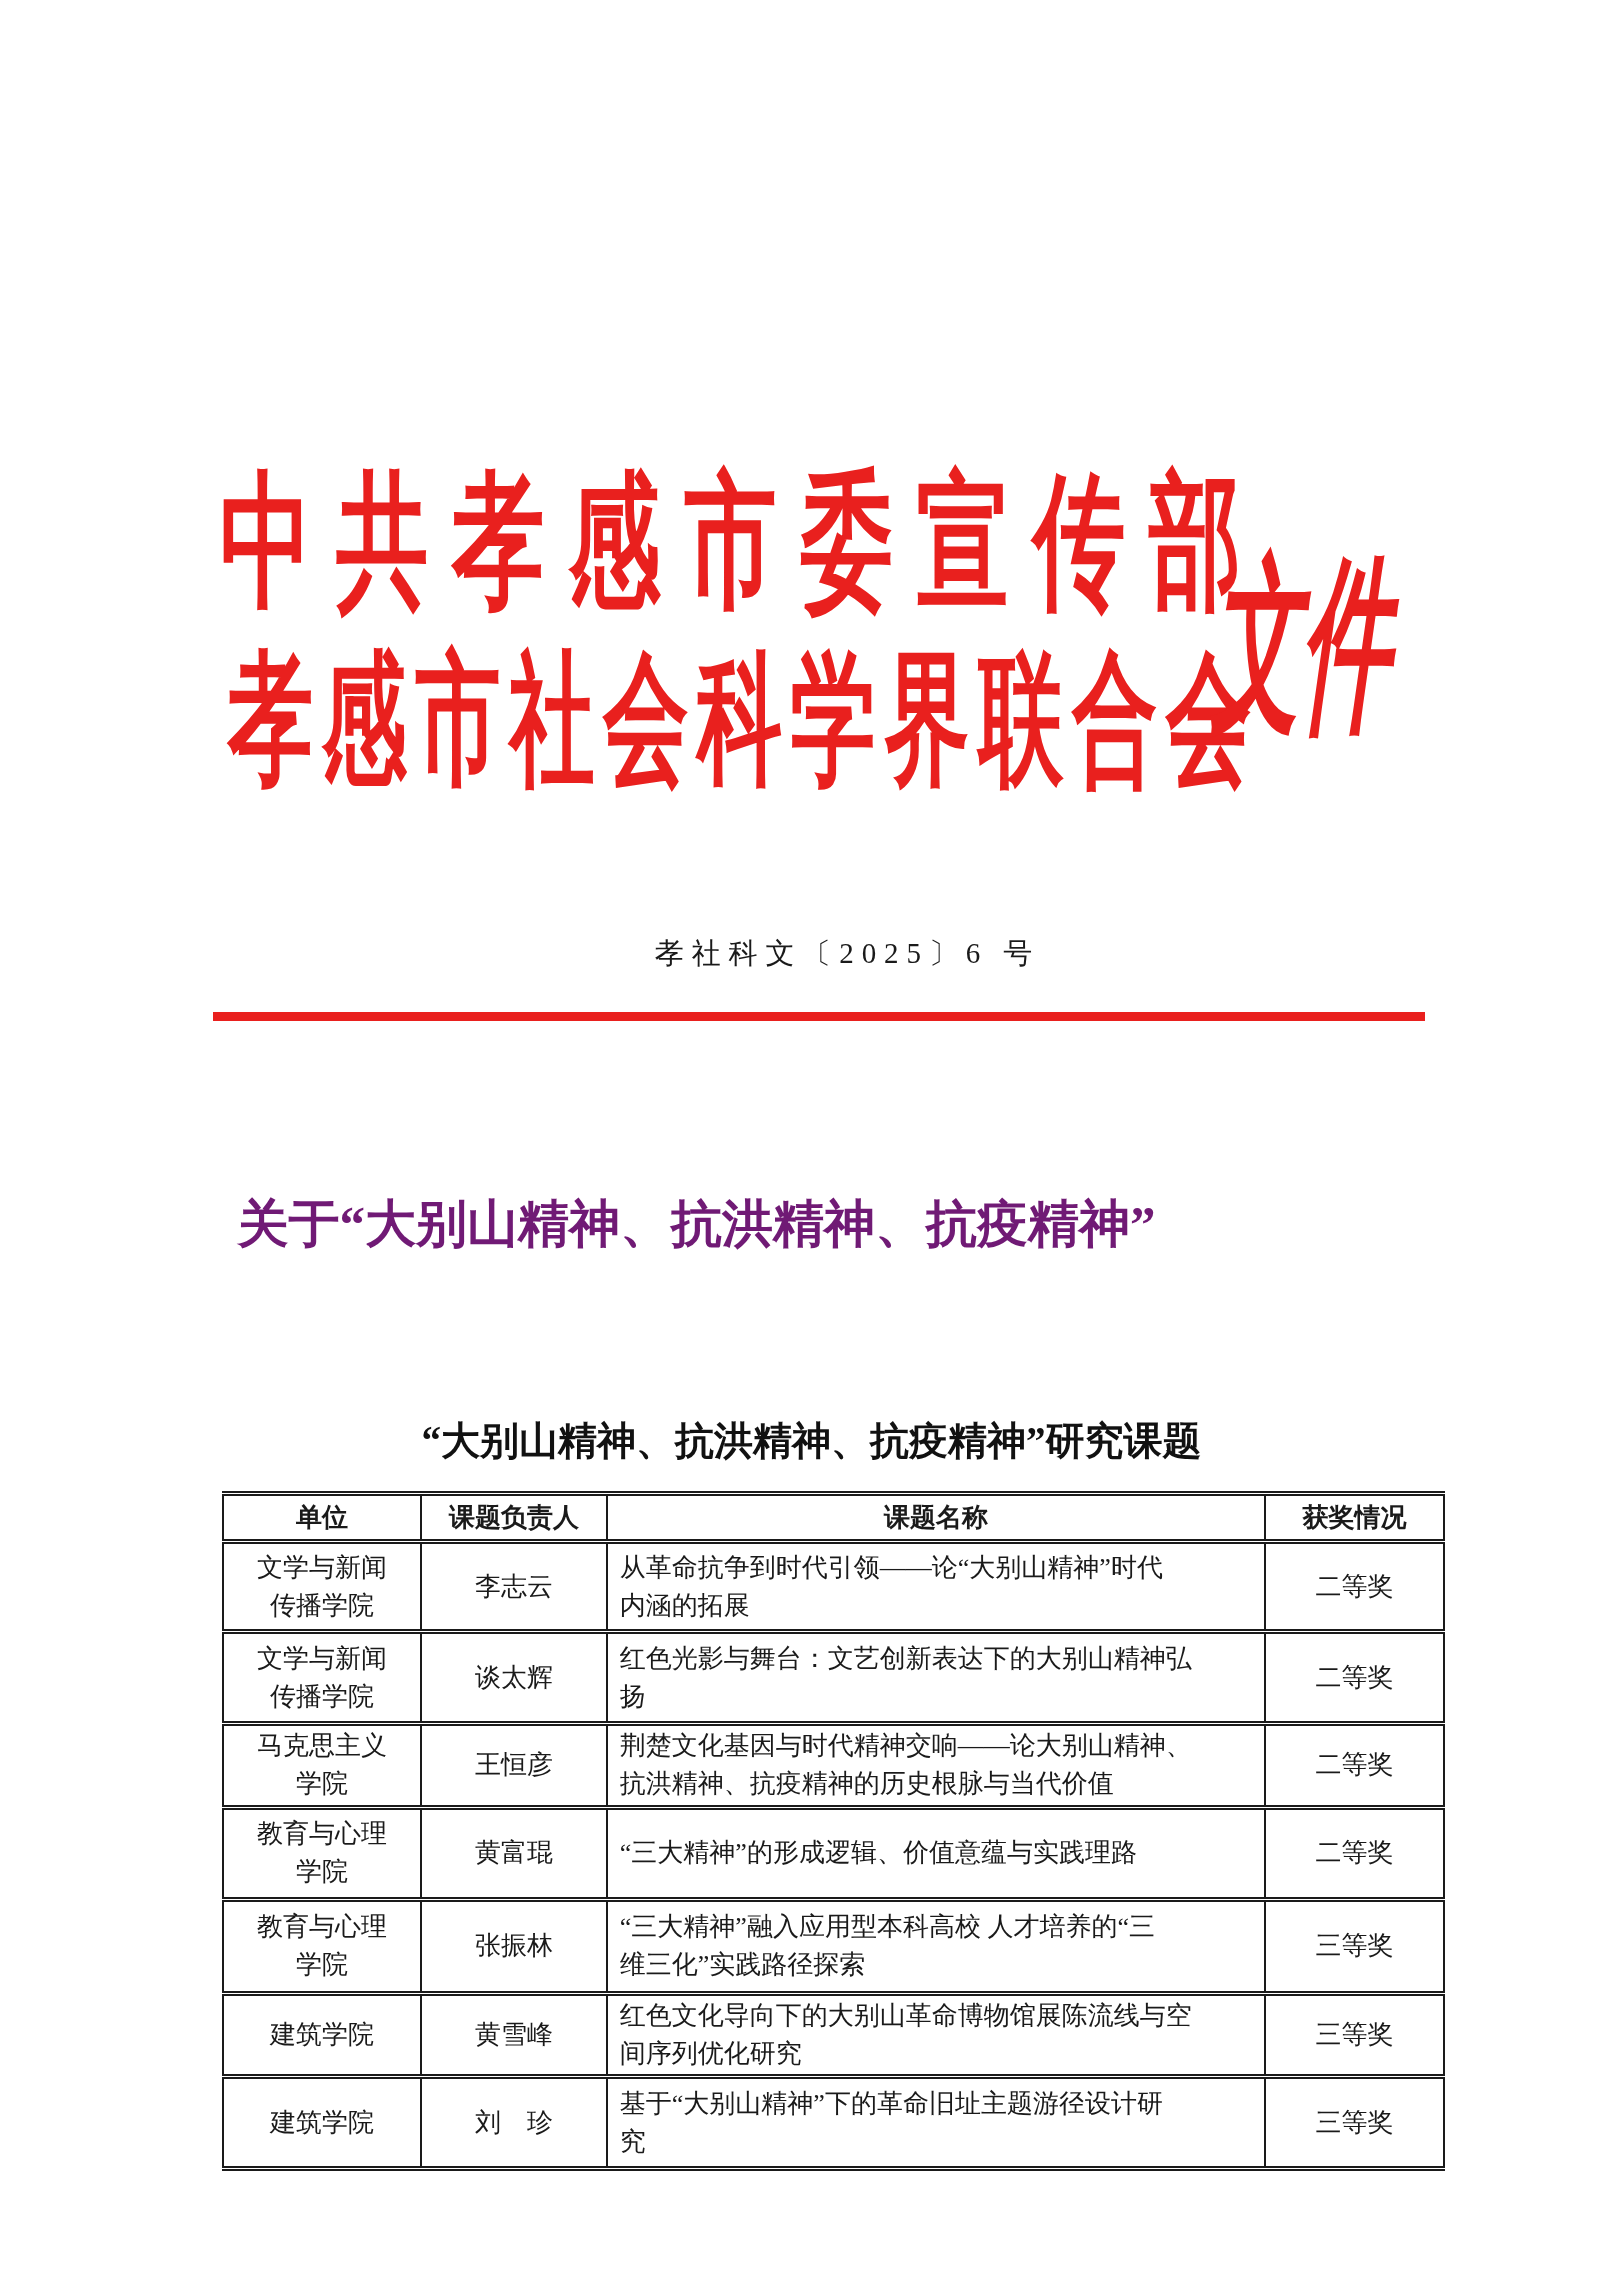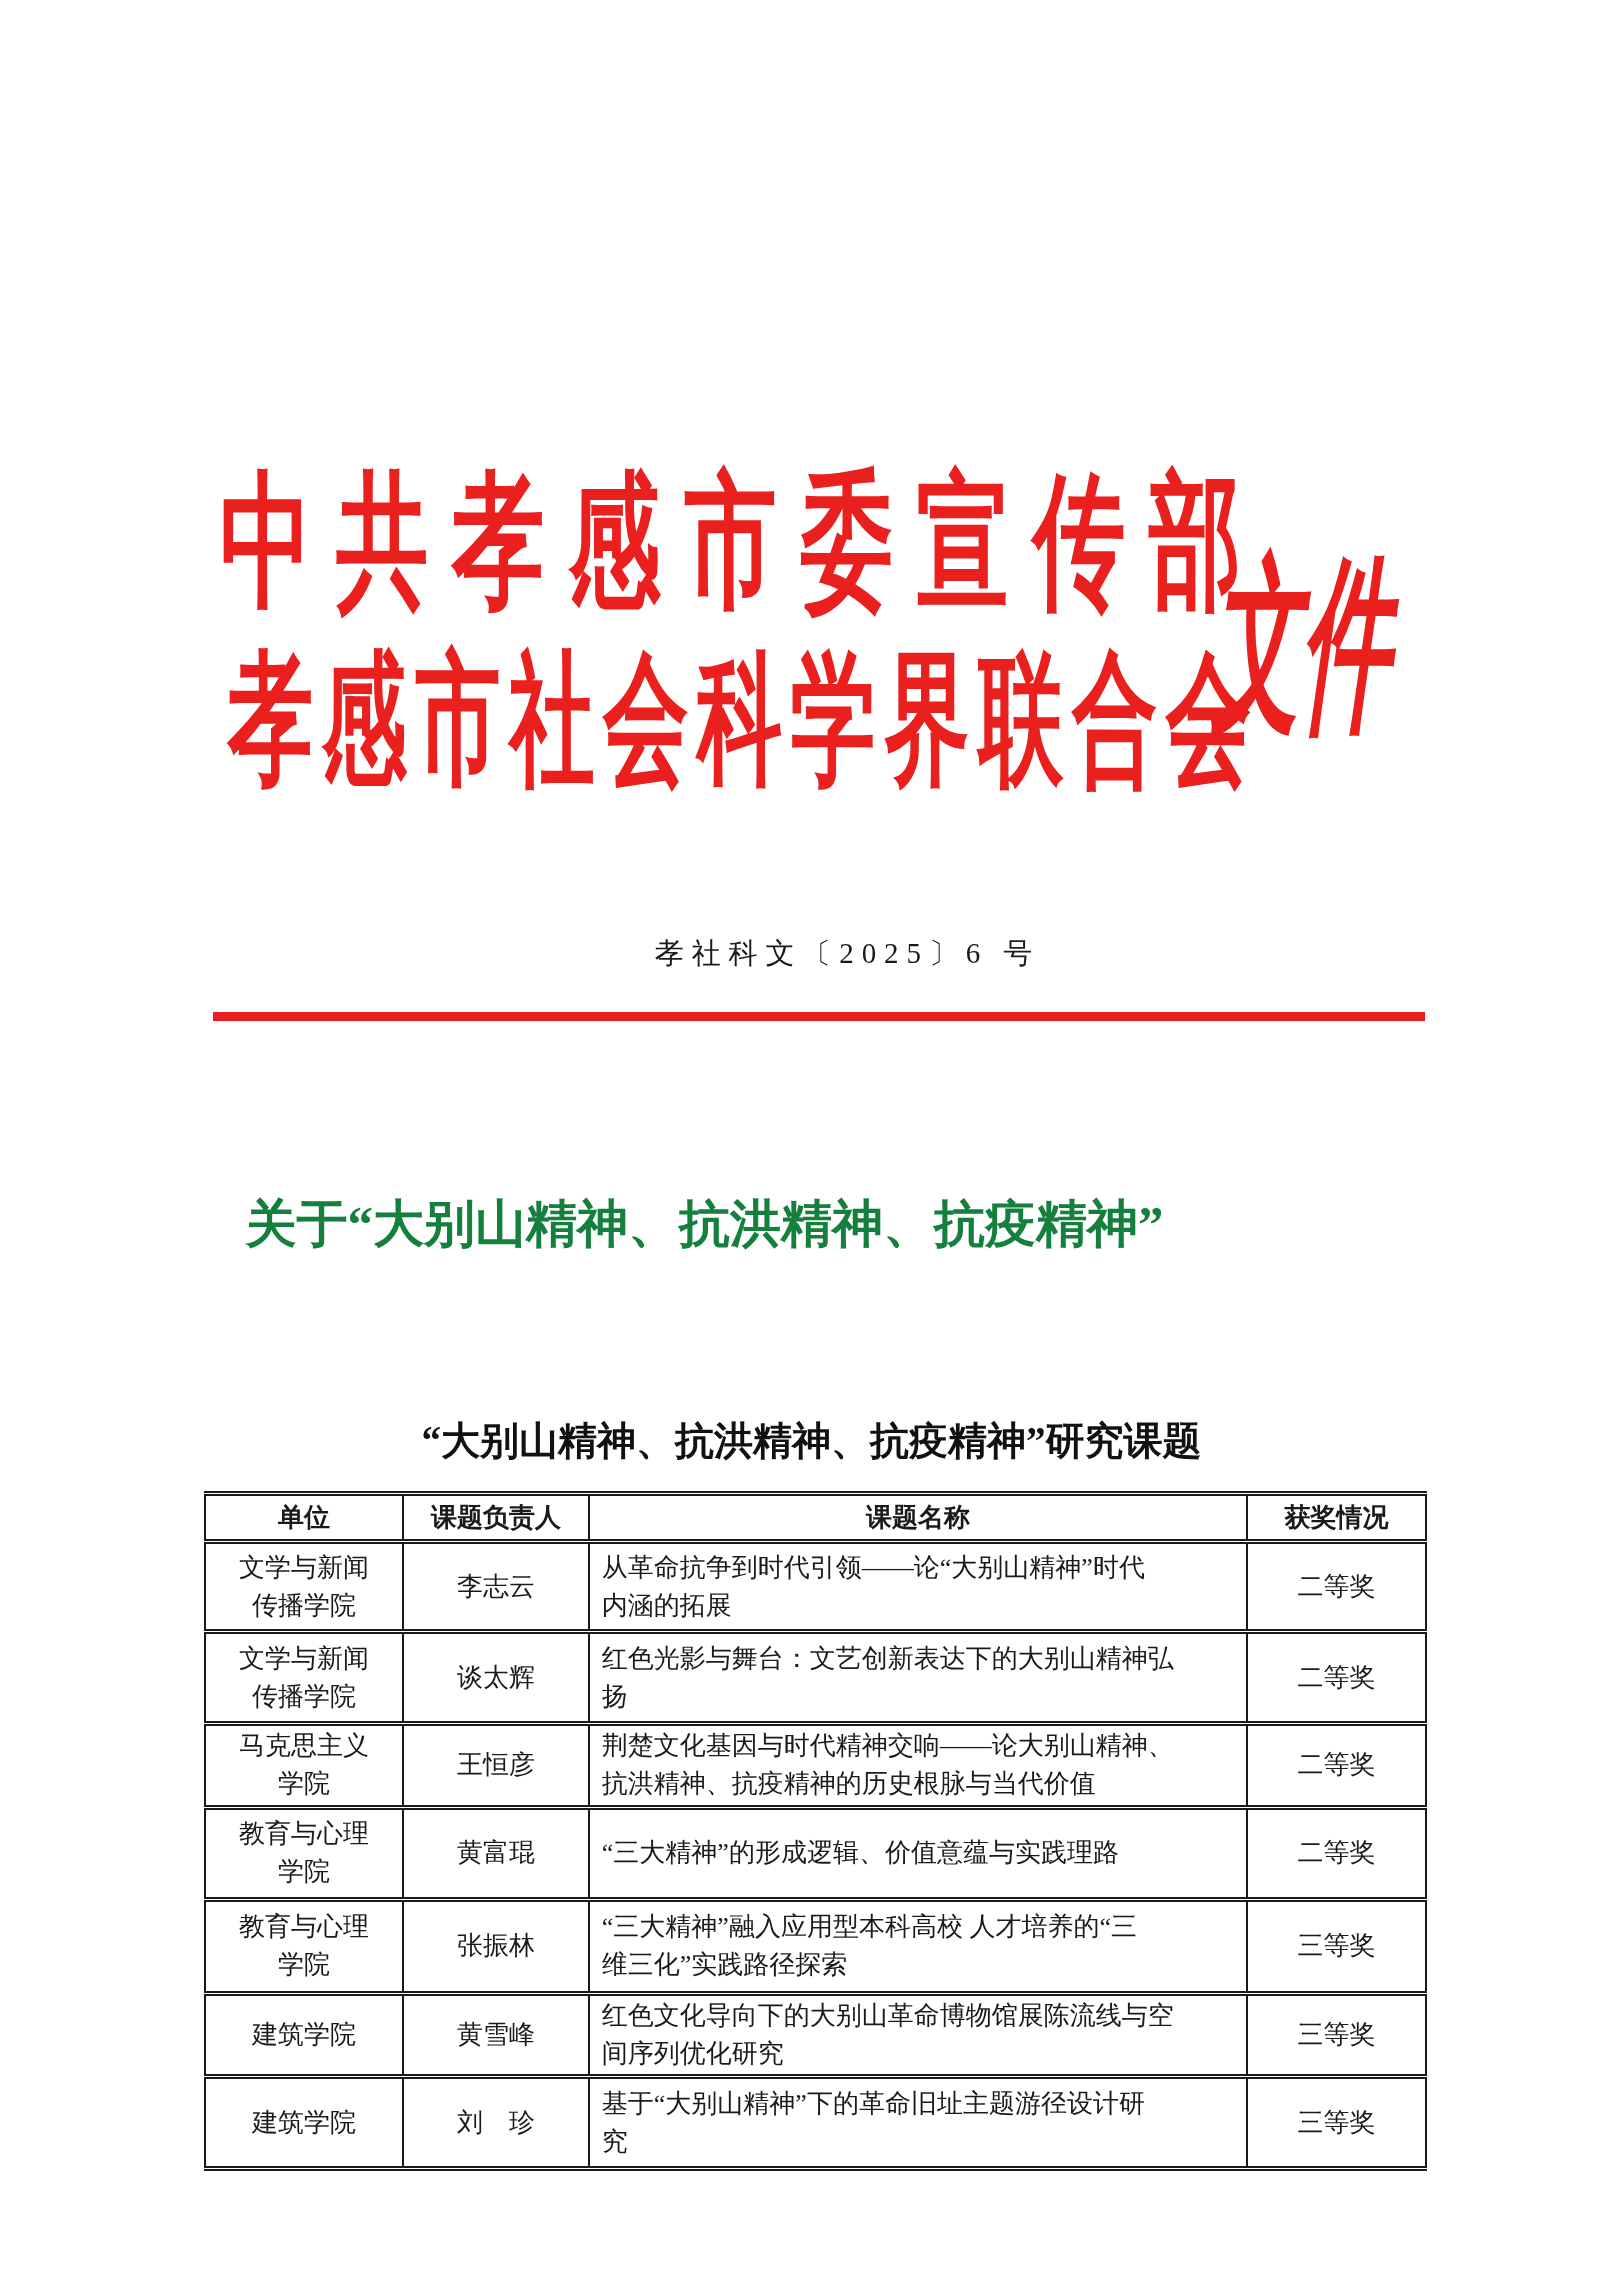--- a/index.html
+++ b/index.html
@@ -87,47 +87,47 @@
     left: 213px;
     top: 1012px;
     width: 1212px;
     height: 9.2px;
     background: var(--red);
   }
 
   
   .doc-title {
     position: absolute;
-    left: 14px;
+    left: 6px;
     top: 1175px;
     width: 1381px;
     text-align: center;
     font-weight: 700;
     font-size: 51px;
     line-height: 99px;
-    color: #15803d;
+    color: #701a75;
   }
 
   
   .table-caption {
     position: absolute;
     left: 0;
     top: 1420px;
     width: 1623px;
     text-align: center;
     font-weight: 700;
     font-size: 39px;
     line-height: 41px;
     color: #111;
   }
 
   
   .results-table {
     position: absolute;
-    left: 204px;
+    left: 222px;
     top: 1491px;
     width: 1221px;
     border-collapse: collapse;
     table-layout: fixed;
     font-size: 26px;
     color: var(--ink);
   }
   .results-table th,
   .results-table td {
     border-left: 2.6px solid var(--ink);

